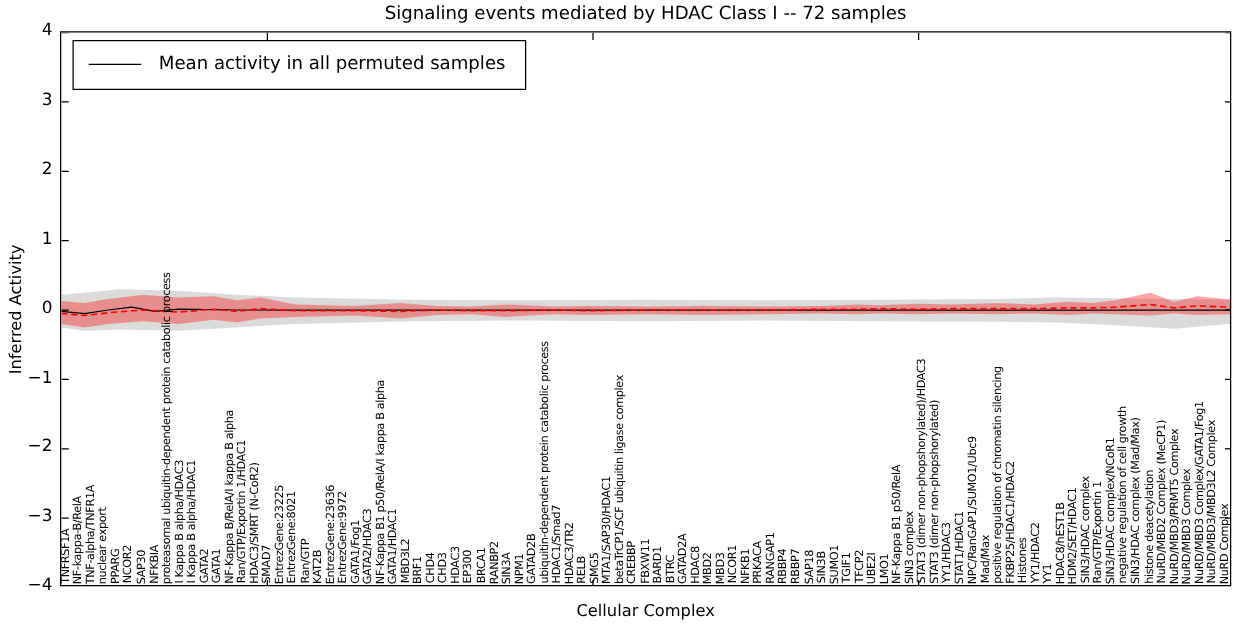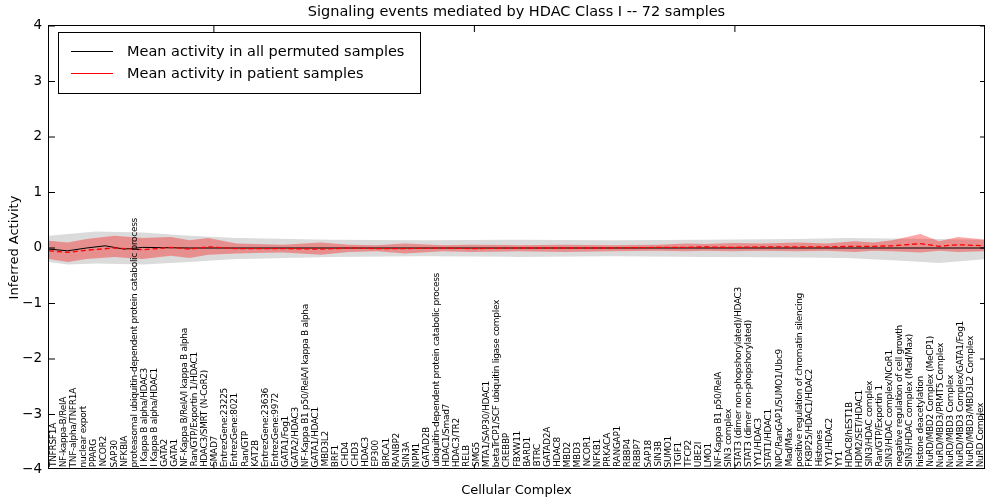--- a/index.html
+++ b/index.html
@@ -157,24 +157,20 @@
         <div class="xcat-label" style="left: 896.7px;">NuRD/MBD3 Complex</div>
         <div class="xcat-label" style="left: 906.8px;">NuRD/MBD3 Complex/GATA1/Fog1</div>
         <div class="xcat-label" style="left: 916.9px;">NuRD/MBD3/MBD3L2 Complex</div>
         <div class="xcat-label" style="left: 927px;">NuRD Complex</div>
       </div>
     <div class="legend">
       <div class="legend-row">
         <span class="legend-line" id="legend-line-0" style="border-top-color: rgb(0, 0, 0);"></span>
         <span class="legend-text">Mean activity in all permuted samples</span>
       </div>
-      <div class="legend-row">
-        <span class="legend-line" id="legend-line-1" style="border-top-color: rgb(255, 0, 0);"></span>
-        <span class="legend-text">Mean activity in patient samples</span>
-      </div>
     </div>
   </div>
 
   <div id="ytick-layer">
       <div class="ytick-label" style="left: 2px; top: 25px;">4</div>
       <div class="ytick-label" style="left: 2px; top: 80.5px;">3</div>
       <div class="ytick-label" style="left: 2px; top: 136px;">2</div>
       <div class="ytick-label" style="left: 2px; top: 191.5px;">1</div>
       <div class="ytick-label" style="left: 2px; top: 247px;">0</div>
       <div class="ytick-label" style="left: 2px; top: 302.5px;">−1</div>

